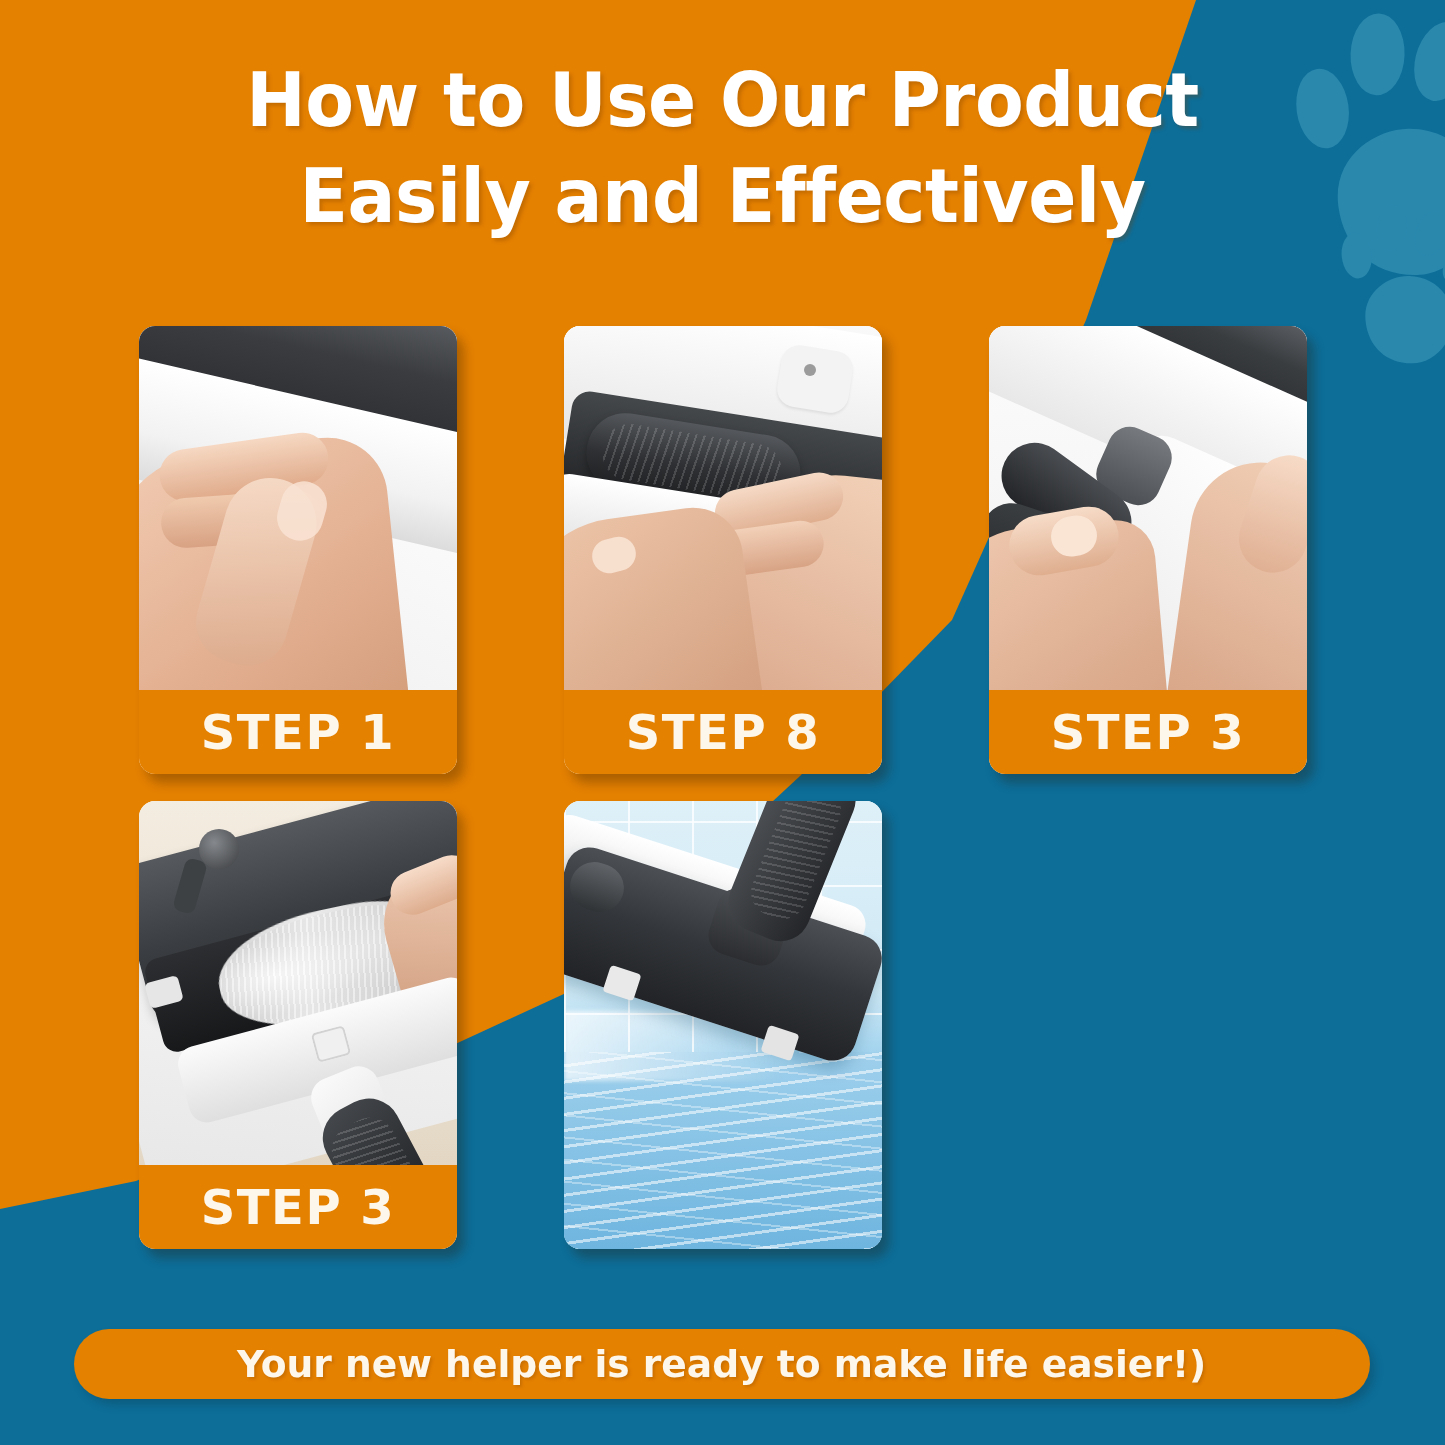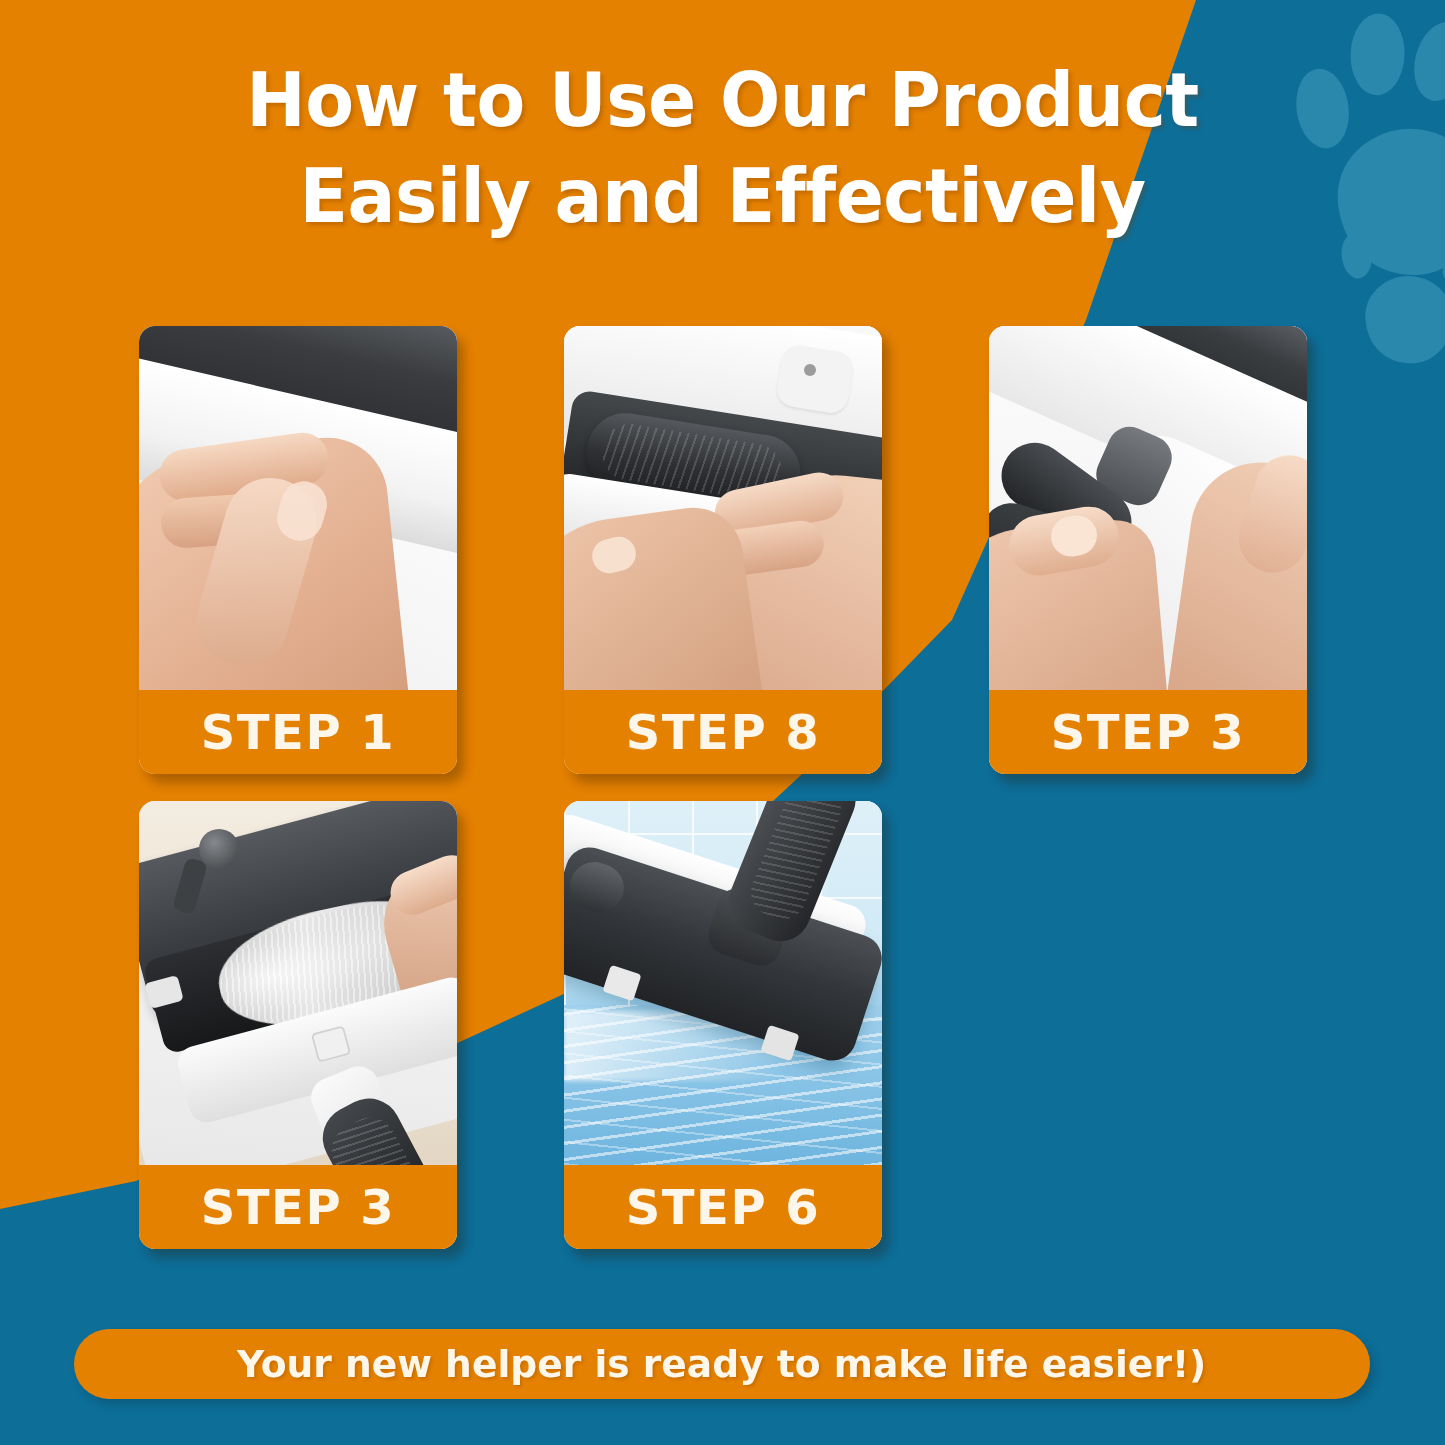--- a/index.html
+++ b/index.html
@@ -621,22 +621,19 @@
         <div class="o white6"></div>
         <div class="o body6"></div>
         <div class="o cap6"></div>
         <div class="o neck6"></div>
         <div class="o stem6"></div>
         <div class="o stem6-rib"></div>
         <div class="o clipA"></div>
         <div class="o clipB"></div>
       </div>
     </div>
-    <div class="step-label">
-      <span>STEP 6</span>
-    </div>
   </div>
 
 </div>
 
 <div id="footer-banner">
   <span>Your new helper is ready to make life easier!)</span>
 </div>
 
 </body></html>

